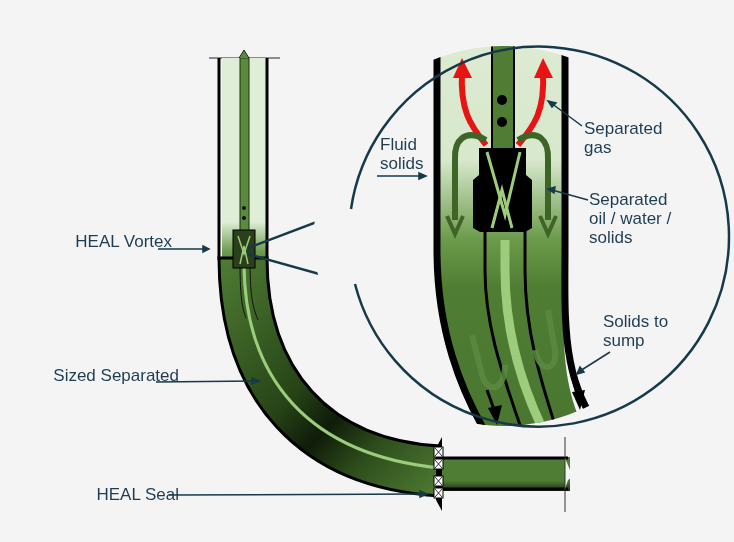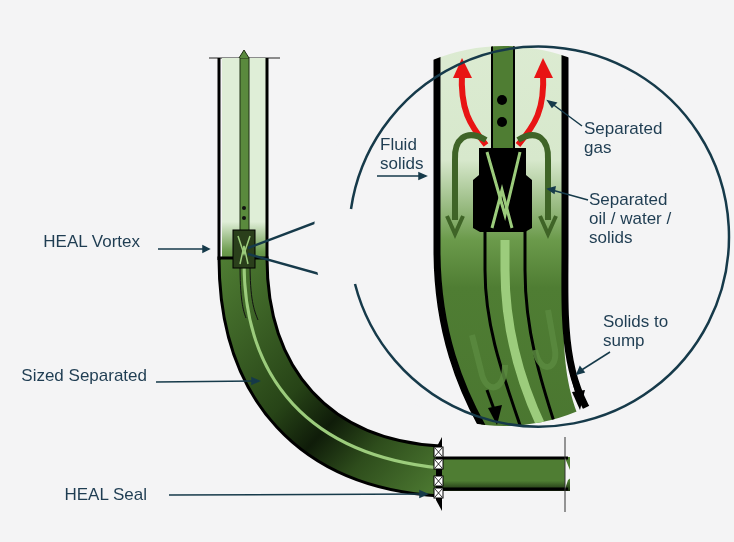--- a/index.html
+++ b/index.html
@@ -1,19 +1,19 @@
 <!DOCTYPE html>
 <html><head>
 <meta charset="utf-8">
 <style>
   html,body{margin:0;padding:0;}
   body{width:734px;height:542px;background:#f4f4f5;position:relative;overflow:hidden;font-family:"Liberation Sans",sans-serif;}
   svg{position:absolute;left:0;top:0;}
   .lbl{position:absolute;color:#1f3d52;font-size:17px;line-height:19px;}
-  .r{text-align:right;}
+  .r{text-align:right;margin-left:32px;}
 </style>
 </head>
 <body>
 
 <svg width="734" height="542" viewBox="0 0 734 542">
   <defs>
     <linearGradient id="vertFluid" x1="0" y1="0" x2="0" y2="1">
       <stop offset="0" stop-color="#dfeed7"></stop>
       <stop offset="0.78" stop-color="#dfeed7"></stop>
       <stop offset="0.92" stop-color="#6d9c4f"></stop>

